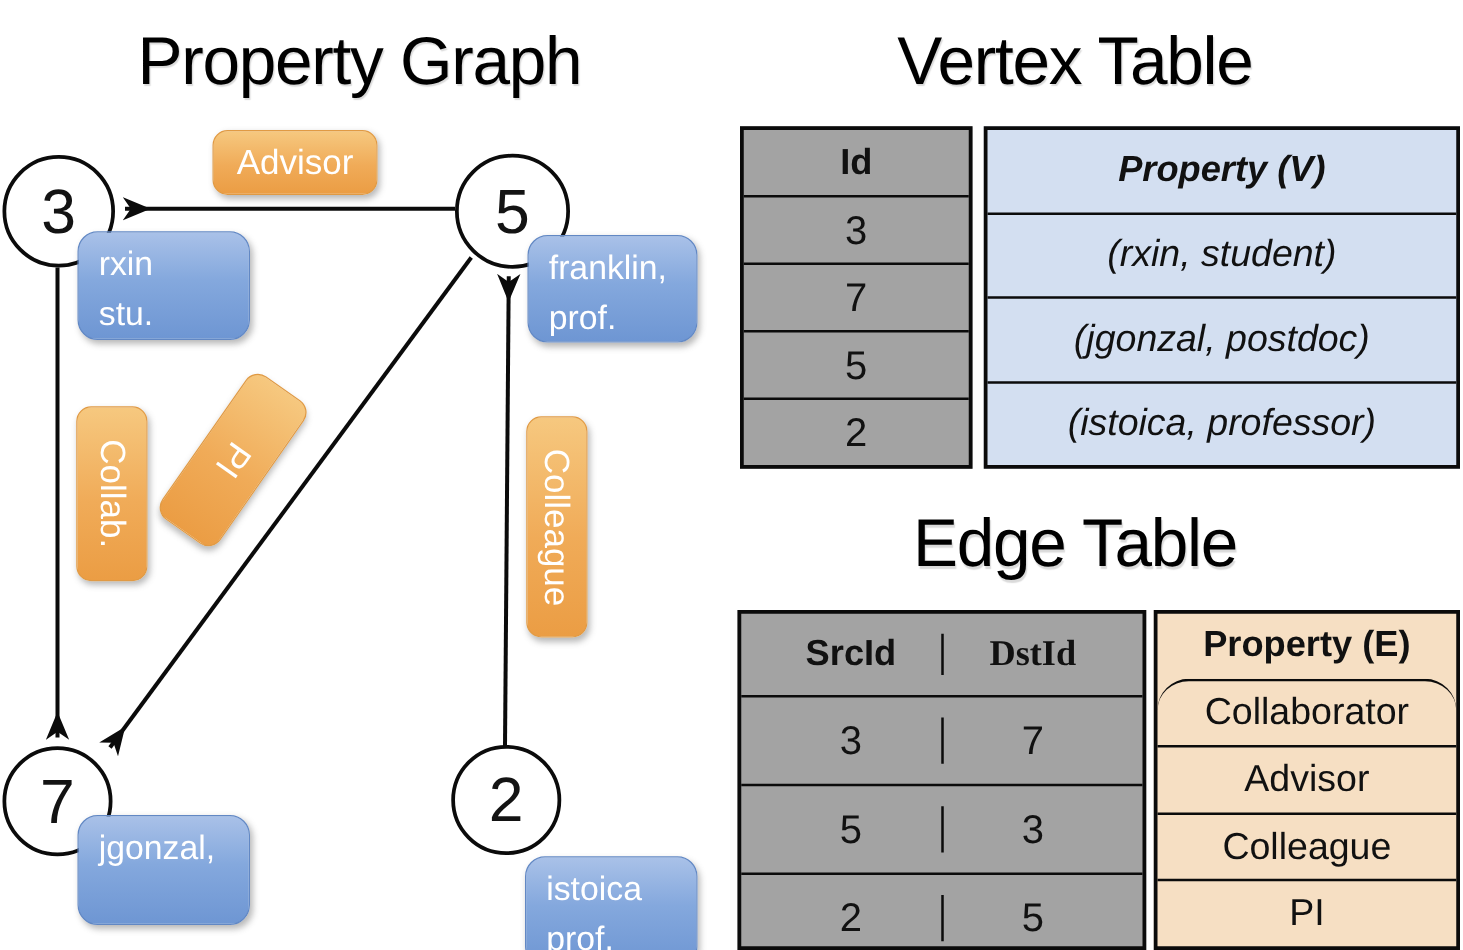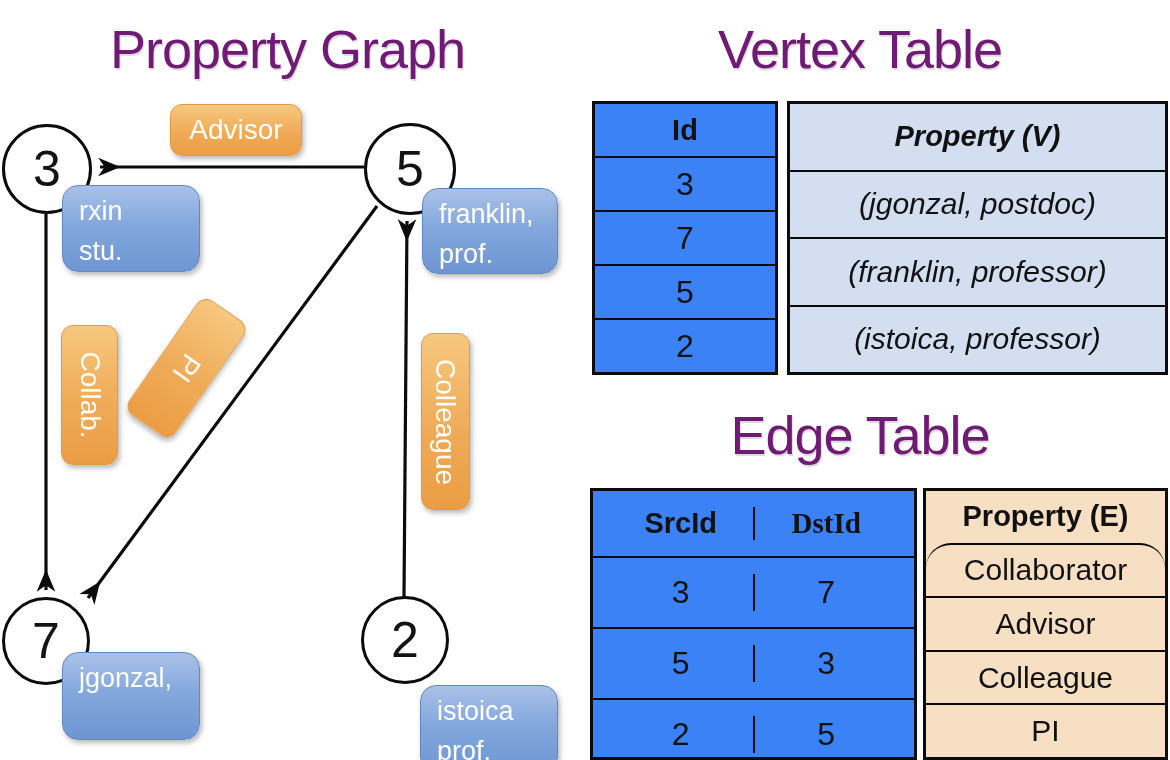--- a/index.html
+++ b/index.html
@@ -3,21 +3,21 @@
 <meta charset="utf-8">
 <style>
   html,body{margin:0;padding:0;background:#fff;}
   #stage{
     position:relative;width:1170px;height:760px;overflow:hidden;
     font-family:"Liberation Sans",sans-serif;color:#111;background:#fff;
   }
   
   .big-title{
     position:absolute;font-size:54px;font-weight:300;letter-spacing:-1px;
-    text-align:center;color:#701a75;text-shadow:1px 2px 1px rgba(0,0,0,0.15);
+    text-align:center;color:#000000;text-shadow:1px 2px 1px rgba(0,0,0,0.15);
     white-space:nowrap;
   }
   
   .node{
     position:absolute;border-radius:50%;background:#fff;border:3.5px solid #0b0b0b;
     display:flex;align-items:center;justify-content:center;box-sizing:border-box;
     font-size:50px;font-weight:300;color:#131313;
   }
   
   #edges{position:absolute;left:0;top:0;pointer-events:none;}
@@ -36,21 +36,21 @@
     position:absolute;border-radius:16px;
     background:linear-gradient(180deg,#a9c1e8 0%,#84a8dd 45%,#6e96d3 100%);
     border:1px solid #6288c4;
     box-shadow:2px 3px 5px rgba(100,100,100,0.45);
     color:#fff;font-size:27px;line-height:40px;
     padding:5px 10px 16px 16px;box-sizing:border-box;
   }
   
   .tbl-box{
     position:absolute;border:3px solid #0b0b0b;box-sizing:border-box;
-    display:flex;flex-direction:column;background:#3b82f6;
+    display:flex;flex-direction:column;background:#a3a3a3;
   }
   .tbl-row{
     flex:1;display:flex;align-items:center;justify-content:center;
     font-size:32px;border-top:2px solid #0b0b0b;
   }
   .tbl-row:first-child{border-top:none;font-weight:bold;font-size:29px;}
   .tbl-row.split{padding:16px;}
   .tbl-row .cell{flex:1;height:100%;display:flex;align-items:center;justify-content:center;box-sizing:border-box;}
   .tbl-row .cell+.cell{border-left:2px solid #0b0b0b;}
 </style>
@@ -119,22 +119,22 @@
 
   <div class="tbl-box" style="left:592px;top:101px;width:186px;height:274px;">
     <div class="tbl-row">Id</div>
     <div class="tbl-row">3</div>
     <div class="tbl-row">7</div>
     <div class="tbl-row">5</div>
     <div class="tbl-row">2</div>
   </div>
   <div class="tbl-box" style="left:787px;top:101px;width:381px;height:274px;background:#d3dff1;font-style:italic;">
     <div class="tbl-row">Property (V)</div>
+    <div class="tbl-row" style="font-size:30px;">(rxin, student)</div>
     <div class="tbl-row" style="font-size:30px;">(jgonzal, postdoc)</div>
-    <div class="tbl-row" style="font-size:30px;">(franklin, professor)</div>
     <div class="tbl-row" style="font-size:30px;">(istoica, professor)</div>
   </div>
 
   <div class="tbl-box" style="left:590px;top:488px;width:327px;height:272px;">
     <div class="tbl-row split">
       <div class="cell" style="font-weight:bold;font-size:29px;">SrcId</div>
       <div class="cell" style="font-weight:bold;font-size:29px;font-family:Liberation Serif, serif;">DstId</div>
     </div>
     <div class="tbl-row split">
       <div class="cell">3</div>

